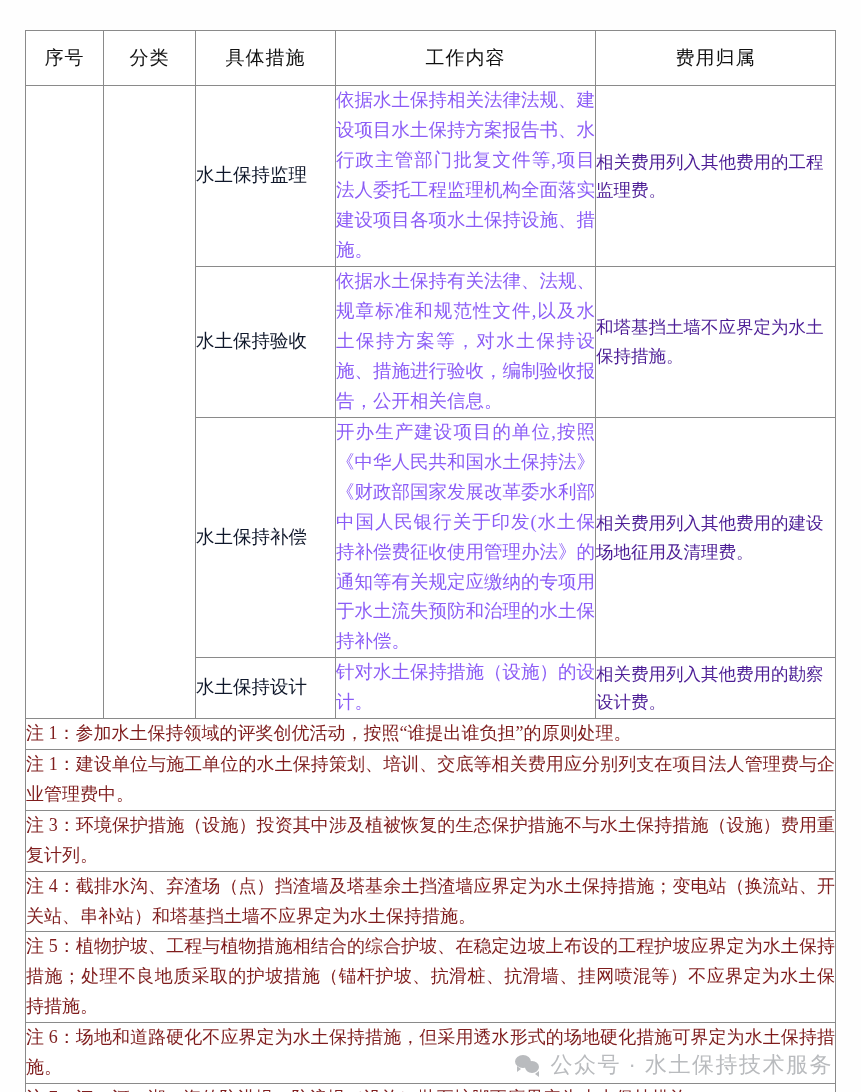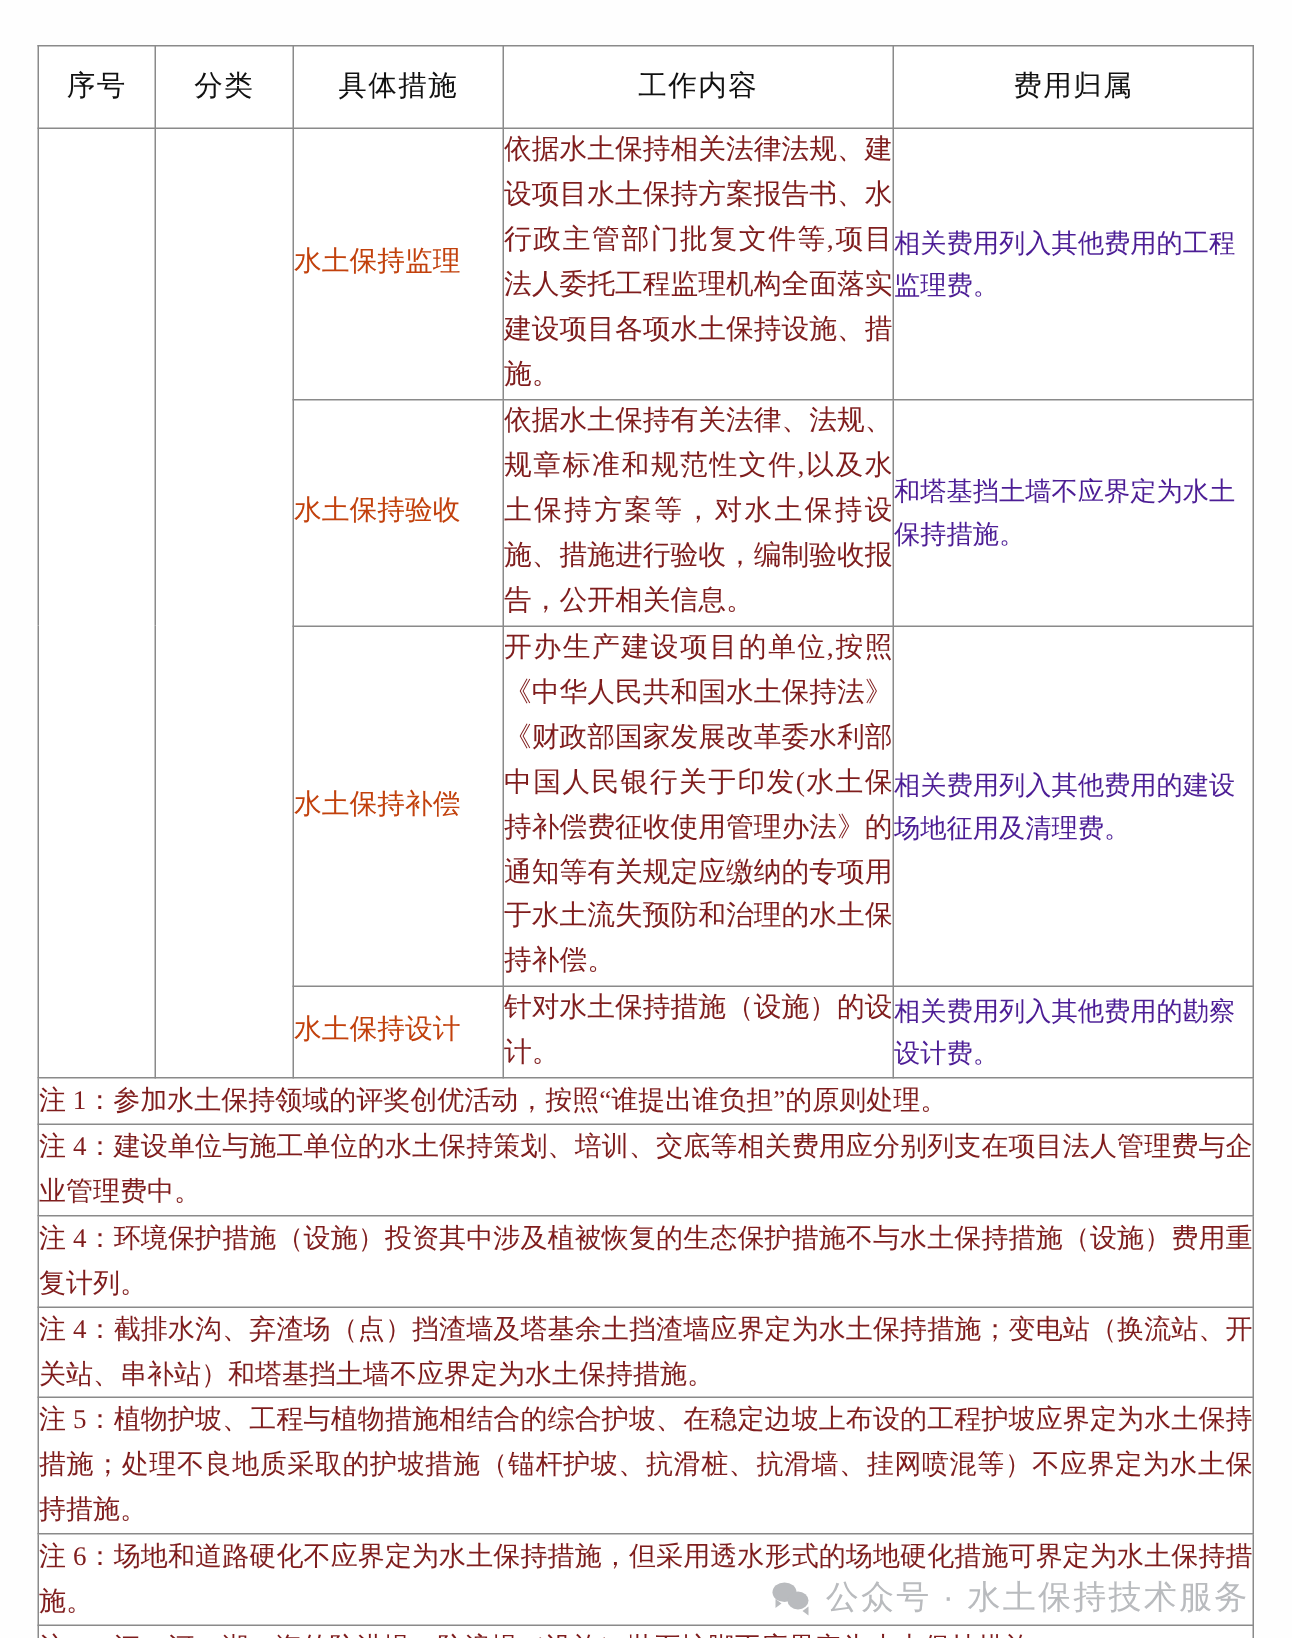--- a/index.html
+++ b/index.html
@@ -58,27 +58,27 @@
     height: 54px;
     line-height: 54px;
     color: #111;
   }
   .cell-pad {
     padding: 7px 9px 8px 9px;
     font-size: 18.5px;
     line-height: 1.62;
     text-align: justify;
     text-justify: inter-ideograph;
-    color: #7f1d1d;
+    color: #8b5cf6;
   }
   .cell-meas {
     padding: 7px 8px 8px 12px;
     font-size: 18.5px;
     line-height: 1.62;
-    color: #c2410c;
+    color: #0f172a;
     text-align: left;
   }
   .cell-cost {
     padding: 7px 10px 8px 10px;
     font-size: 17.5px;
     line-height: 1.62;
     color: #4c1d95;
     text-align: left;
   }
   td.mid { vertical-align: middle; }
@@ -192,24 +192,24 @@
         <tr>
           <td class="cell-meas mid">水土保持设计</td>
           <td class="cell-pad top">针对水土保持措施（设施）的设计。</td>
           <td class="cell-cost mid">相关费用列入其他费用的勘察设计费。</td>
         </tr>
 
         <tr>
           <td class="note-cell" colspan="5">注 1：参加水土保持领域的评奖创优活动，按照“谁提出谁负担”的原则处理。</td>
         </tr>
         <tr>
-          <td class="note-cell" colspan="5">注 4：建设单位与施工单位的水土保持策划、培训、交底等相关费用应分别列支在项目法人管理费与企业管理费中。</td>
-        </tr>
-        <tr>
-          <td class="note-cell" colspan="5">注 4：环境保护措施（设施）投资其中涉及植被恢复的生态保护措施不与水土保持措施（设施）费用重复计列。</td>
+          <td class="note-cell" colspan="5">注 1：建设单位与施工单位的水土保持策划、培训、交底等相关费用应分别列支在项目法人管理费与企业管理费中。</td>
+        </tr>
+        <tr>
+          <td class="note-cell" colspan="5">注 3：环境保护措施（设施）投资其中涉及植被恢复的生态保护措施不与水土保持措施（设施）费用重复计列。</td>
         </tr>
         <tr>
           <td class="note-cell" colspan="5">注 4：截排水沟、弃渣场（点）挡渣墙及塔基余土挡渣墙应界定为水土保持措施；变电站（换流站、开关站、串补站）和塔基挡土墙不应界定为水土保持措施。</td>
         </tr>
         <tr>
           <td class="note-cell" colspan="5">注 5：植物护坡、工程与植物措施相结合的综合护坡、在稳定边坡上布设的工程护坡应界定为水土保持措施；处理不良地质采取的护坡措施（锚杆护坡、抗滑桩、抗滑墙、挂网喷混等）不应界定为水土保持措施。</td>
         </tr>
         <tr>
           <td class="note-cell" colspan="5">注 6：场地和道路硬化不应界定为水土保持措施，但采用透水形式的场地硬化措施可界定为水土保持措施。</td>
         </tr>

